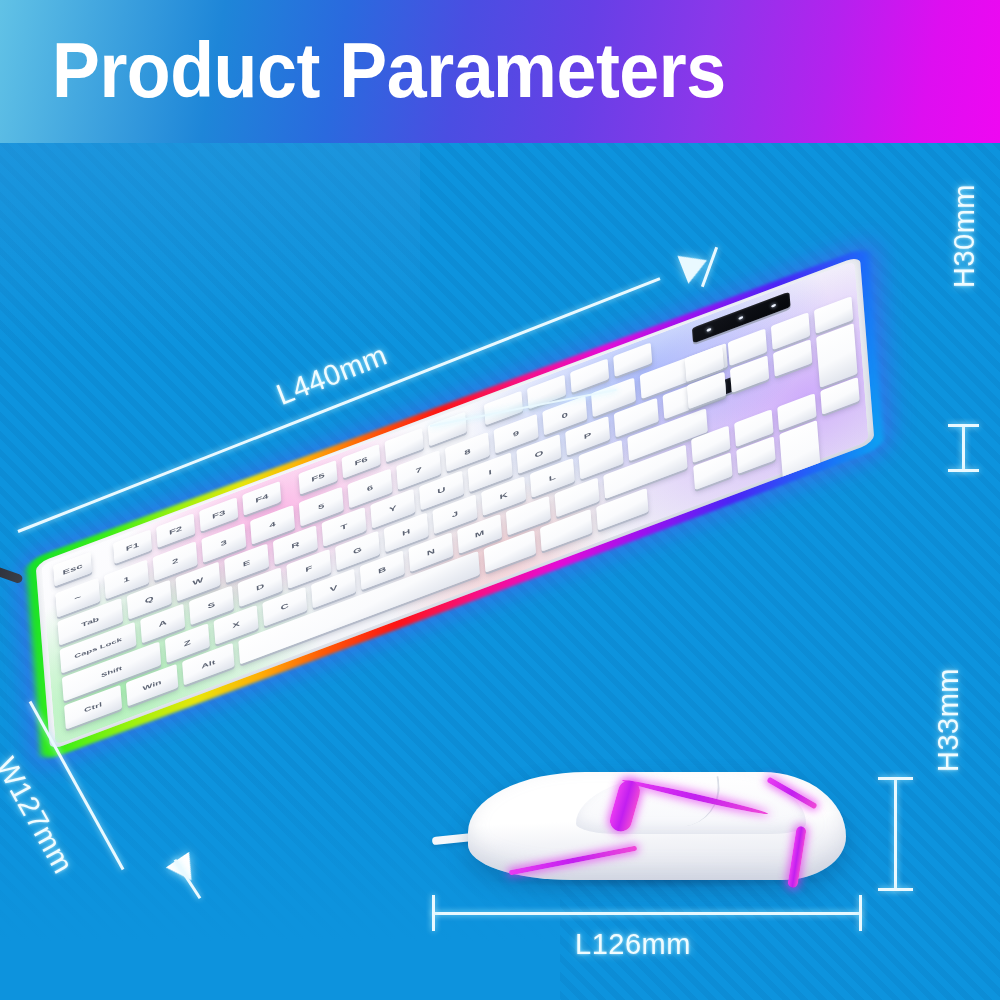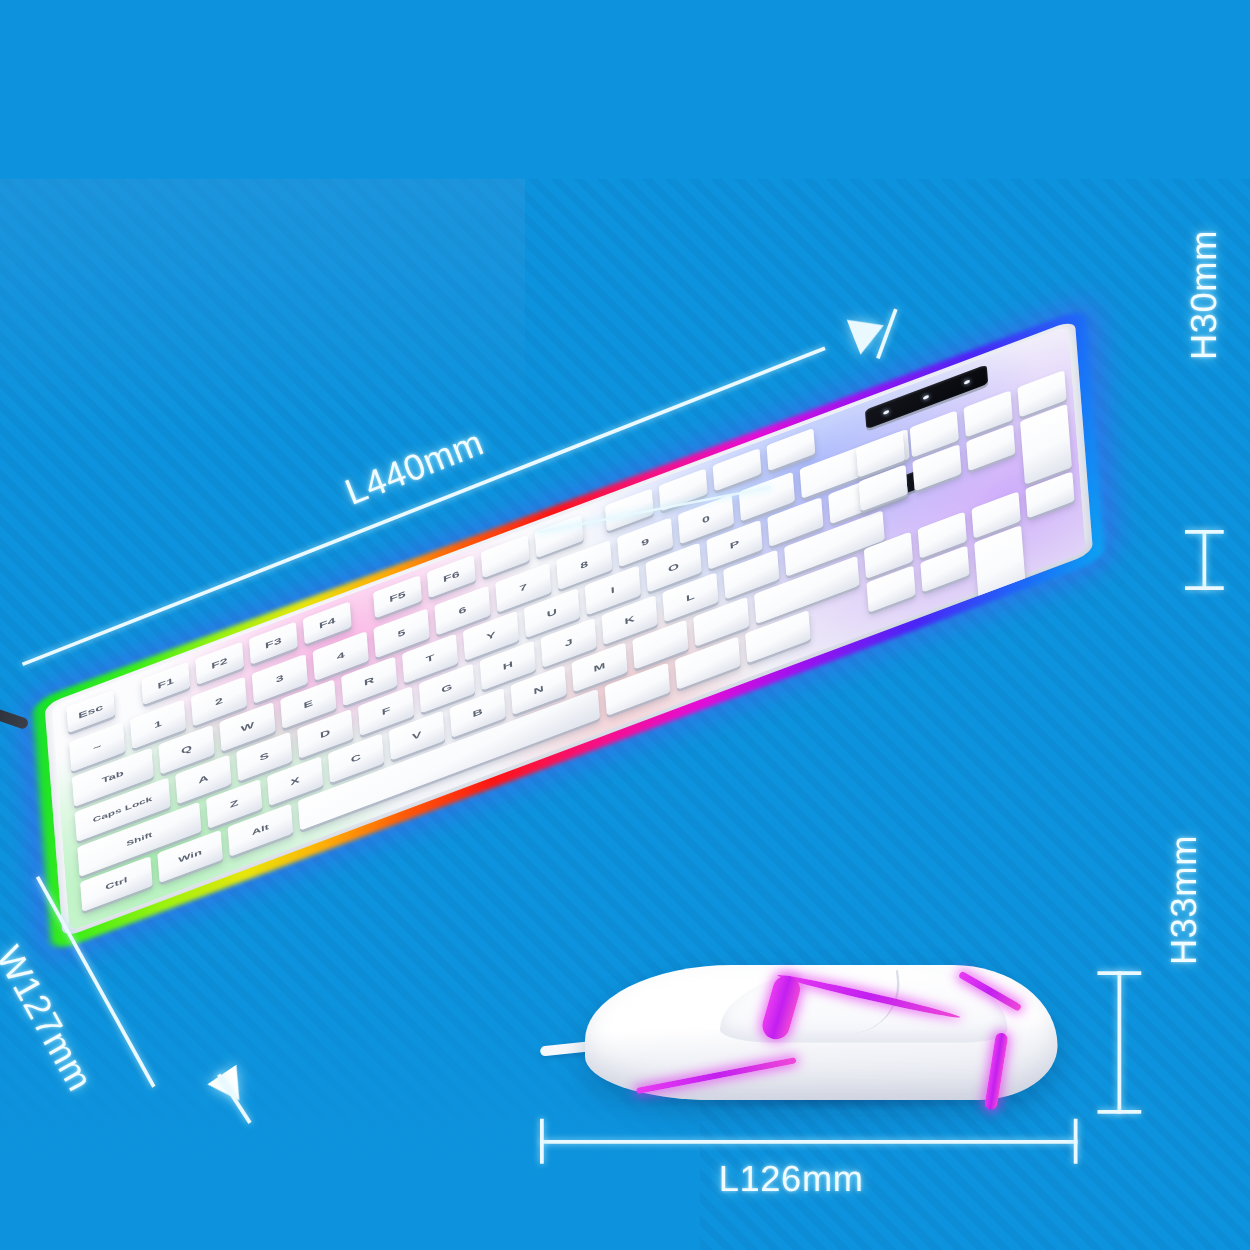--- a/index.html
+++ b/index.html
@@ -210,20 +210,23 @@
   #l126-line  { left:432px; top:912px; width:430px; height:3px; }
   #l126-cap-l { left:432px; top:895px; width:3px; height:36px; }
   #l126-cap-r { left:859px; top:895px; width:3px; height:36px; }
   #l126-label { left:575px; top:928px; }
 </style>
 </head>
 <body>
 
 <div id="stage">
 
+  <div id="header">
+    <div id="header-title"><span id="header-title-inner">Product Parameters</span></div>
+  </div>
 
   <div id="bg">
     <div id="bg-stripes"></div>
     <div id="bg-fade2"></div>
     <div id="bg-fade"></div>
   </div>
 
   <div id="keyboard-group">
     <div class="kb-body">
       <div class="kb-rgb"></div>

